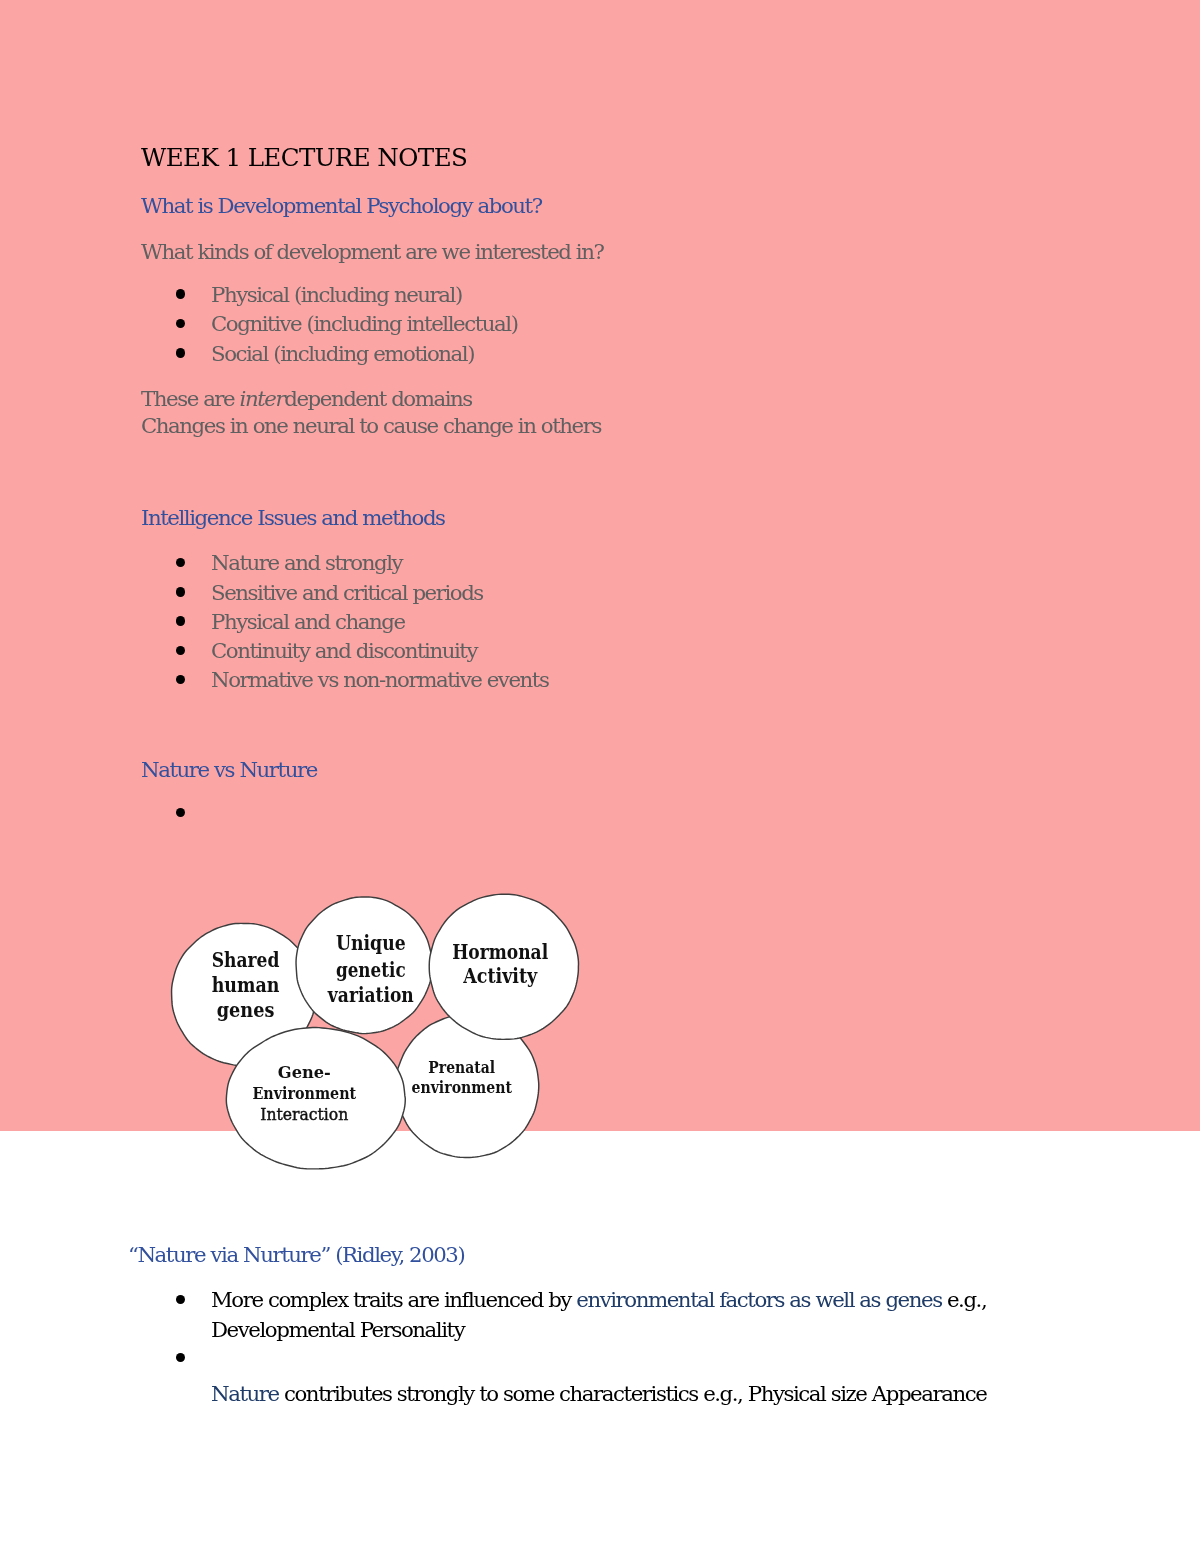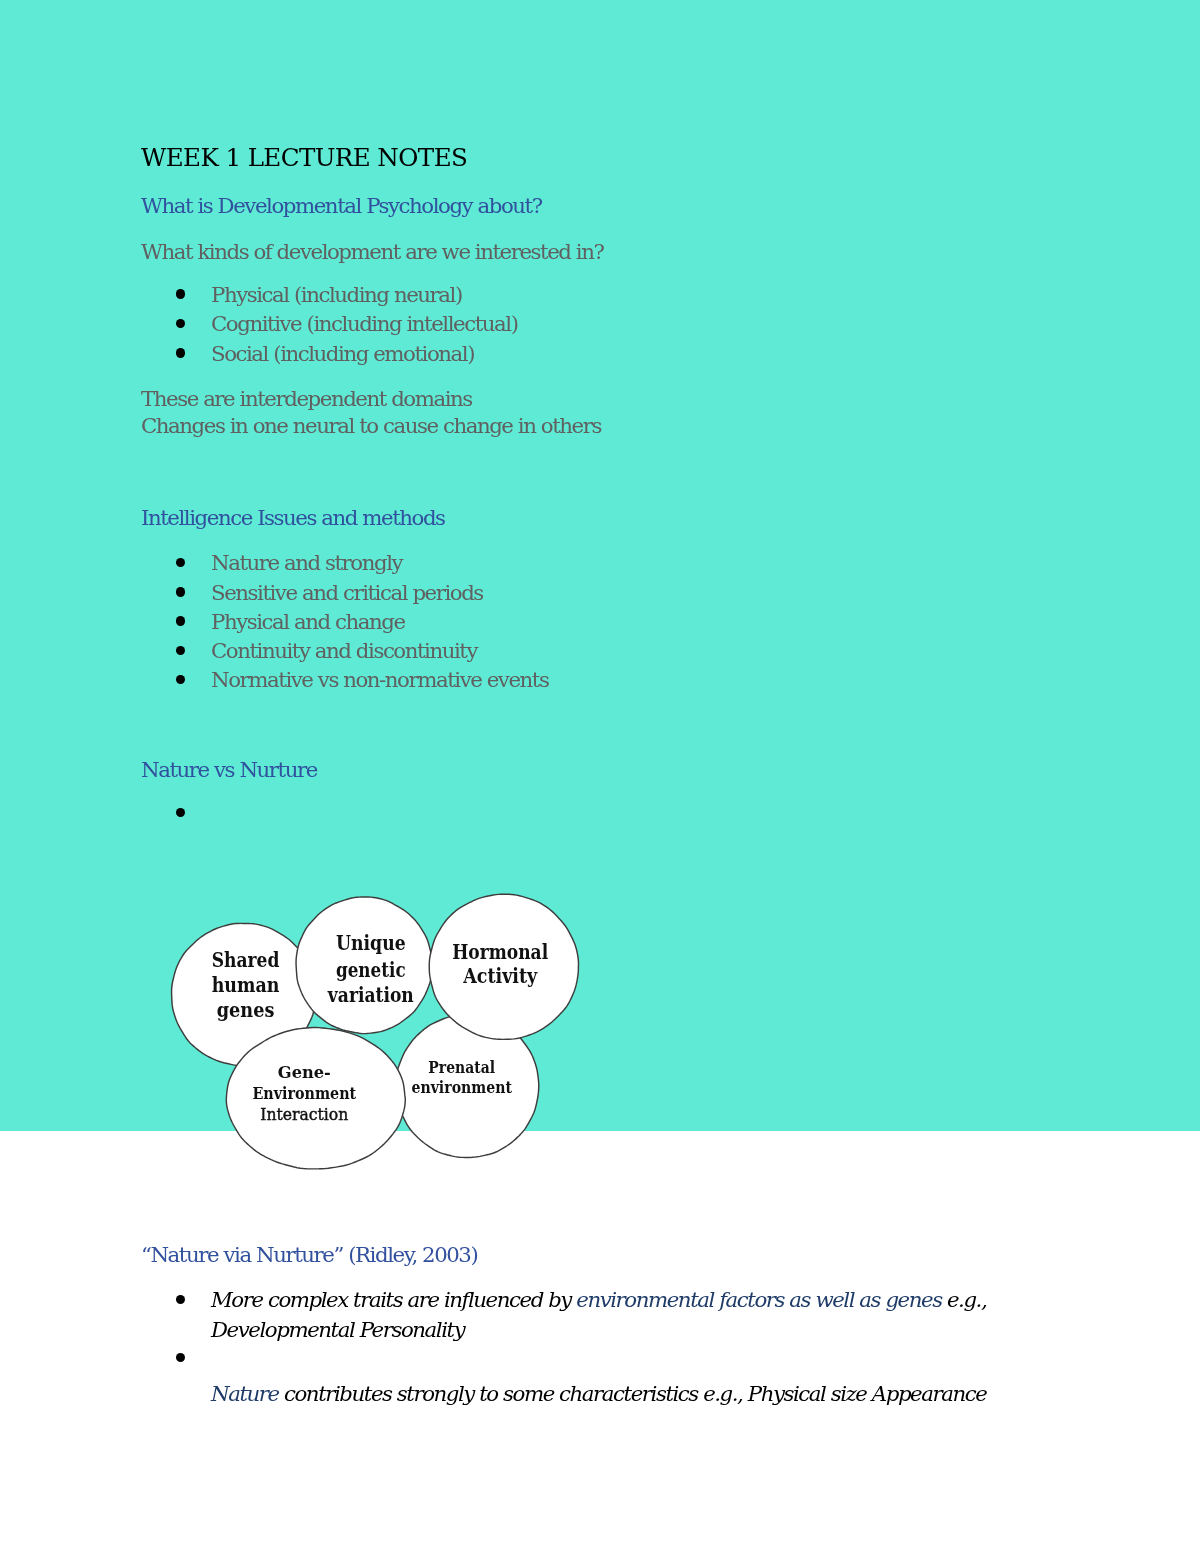--- a/index.html
+++ b/index.html
@@ -1,28 +1,28 @@
 <!DOCTYPE html>
 <html><head>
 <meta charset="utf-8">
 <title>Week 1 Lecture Notes</title>
 <style>
   html,body{margin:0;padding:0;background:#ffffff;}
   body{width:1200px;height:1553px;overflow:hidden;}
-  .page{position:relative;width:1200px;height:1131px;background:#5eead4;
+  .page{position:relative;width:1200px;height:1131px;background:#fca5a5;
         font-family:"DejaVu Serif",serif;}
   .ln{position:absolute;white-space:pre;font-size:21.3px;letter-spacing:-1.45px;
       color:#606060;line-height:1;}
   .ln.blue{color:#31509d;}
-  .ln.black{color:#000000;font-style:italic;}
+  .ln.black{color:#000000;}
   .navy{color:#1f3c68;}
   .doc-title{position:absolute;font-size:24.6px;letter-spacing:-0.6px;color:#000000;
              white-space:pre;line-height:1;}
   .bullet{position:absolute;width:9.4px;height:9.4px;border-radius:50%;background:#000000;}
-  .em{}
+  .em{font-style:italic;}
   svg.diagram{position:absolute;left:0;top:0;}
   text.dlabel{font-family:"DejaVu Serif",serif;fill:#111111;}
 </style>
 </head>
 <body>
 
 <div class="page">
   <div class="doc-title" style="left:141.0px;top:146.19px">WEEK 1 LECTURE NOTES</div>
   <div class="ln" style="left:141.0px;top:240.98px"><span>What kinds of development are we interested in?</span></div>
   <div class="ln blue" style="left:141.0px;top:194.98px"><span>What is Developmental Psychology about?</span></div>
@@ -70,19 +70,19 @@
     <text class="dlabel" x="500.2" y="958.5" font-size="20.6" font-weight="bold" text-anchor="middle" textLength="96.0" lengthAdjust="spacingAndGlyphs">Hormonal</text>
     <text class="dlabel" x="500.2" y="983.0" font-size="20.6" font-weight="bold" text-anchor="middle" textLength="74.0" lengthAdjust="spacingAndGlyphs">Activity</text>
    </g>
    <g>
     <path class="circ" fill="#ffffff" stroke="#3d3d3d" stroke-width="1.45" stroke-linejoin="round" d="M 405.28 1098.40 L 405.24 1100.87 L 405.10 1103.33 L 404.83 1105.79 L 404.41 1108.24 L 403.85 1110.66 L 403.19 1113.07 L 402.46 1115.46 L 401.69 1117.85 L 400.87 1120.23 L 399.95 1122.59 L 398.89 1124.92 L 397.65 1127.19 L 396.26 1129.40 L 394.74 1131.54 L 393.14 1133.64 L 391.50 1135.73 L 389.81 1137.79 L 388.06 1139.83 L 386.22 1141.83 L 384.29 1143.77 L 382.27 1145.65 L 380.17 1147.48 L 378.03 1149.28 L 375.82 1151.05 L 373.54 1152.76 L 371.15 1154.38 L 368.66 1155.88 L 366.06 1157.26 L 363.38 1158.52 L 360.65 1159.72 L 357.90 1160.88 L 355.13 1162.02 L 352.32 1163.12 L 349.46 1164.11 L 346.53 1164.98 L 343.55 1165.71 L 340.53 1166.33 L 337.49 1166.86 L 334.44 1167.35 L 331.38 1167.80 L 328.31 1168.19 L 325.22 1168.50 L 322.12 1168.71 L 319.01 1168.83 L 315.90 1168.88 L 312.79 1168.89 L 309.67 1168.87 L 306.55 1168.77 L 303.44 1168.56 L 300.34 1168.20 L 297.29 1167.67 L 294.27 1167.01 L 291.28 1166.27 L 288.32 1165.49 L 285.37 1164.70 L 282.44 1163.88 L 279.54 1162.99 L 276.68 1162.00 L 273.89 1160.90 L 271.16 1159.70 L 268.48 1158.43 L 265.85 1157.11 L 263.26 1155.73 L 260.73 1154.28 L 258.29 1152.73 L 255.95 1151.08 L 253.71 1149.35 L 251.55 1147.55 L 249.44 1145.73 L 247.38 1143.87 L 245.37 1141.99 L 243.45 1140.04 L 241.67 1138.01 L 240.04 1135.90 L 238.55 1133.71 L 237.18 1131.48 L 235.86 1129.24 L 234.59 1127.00 L 233.35 1124.75 L 232.18 1122.48 L 231.10 1120.17 L 230.14 1117.84 L 229.30 1115.47 L 228.54 1113.08 L 227.87 1110.67 L 227.28 1108.25 L 226.81 1105.81 L 226.48 1103.35 L 226.33 1100.88 L 226.35 1098.40 L 226.50 1095.93 L 226.72 1093.47 L 226.99 1091.01 L 227.31 1088.55 L 227.72 1086.10 L 228.25 1083.66 L 228.96 1081.25 L 229.82 1078.87 L 230.82 1076.53 L 231.90 1074.22 L 233.05 1071.93 L 234.25 1069.65 L 235.54 1067.41 L 236.94 1065.20 L 238.46 1063.04 L 240.09 1060.94 L 241.80 1058.88 L 243.58 1056.85 L 245.42 1054.85 L 247.35 1052.90 L 249.40 1051.03 L 251.57 1049.27 L 253.86 1047.61 L 256.24 1046.04 L 258.67 1044.52 L 261.11 1043.01 L 263.56 1041.50 L 266.05 1040.00 L 268.60 1038.56 L 271.22 1037.21 L 273.93 1035.97 L 276.70 1034.83 L 279.52 1033.77 L 282.37 1032.76 L 285.27 1031.81 L 288.20 1030.94 L 291.19 1030.19 L 294.22 1029.57 L 297.27 1029.07 L 300.35 1028.64 L 303.44 1028.27 L 306.54 1027.94 L 309.65 1027.67 L 312.77 1027.50 L 315.90 1027.49 L 319.02 1027.63 L 322.13 1027.91 L 325.23 1028.26 L 328.31 1028.65 L 331.38 1029.04 L 334.44 1029.46 L 337.49 1029.94 L 340.52 1030.52 L 343.51 1031.21 L 346.46 1032.01 L 349.37 1032.89 L 352.25 1033.83 L 355.10 1034.84 L 357.89 1035.93 L 360.62 1037.14 L 363.26 1038.47 L 365.82 1039.90 L 368.32 1041.38 L 370.78 1042.89 L 373.23 1044.41 L 375.65 1045.94 L 378.01 1047.53 L 380.29 1049.21 L 382.44 1051.00 L 384.47 1052.88 L 386.41 1054.83 L 388.27 1056.81 L 390.08 1058.82 L 391.83 1060.86 L 393.50 1062.95 L 395.05 1065.10 L 396.47 1067.30 L 397.76 1069.56 L 398.95 1071.85 L 400.06 1074.16 L 401.08 1076.50 L 401.99 1078.87 L 402.76 1081.27 L 403.36 1083.70 L 403.80 1086.15 L 404.13 1088.60 L 404.41 1091.05 L 404.66 1093.50 L 404.89 1095.94 Z"></path>
     <text class="dlabel" x="304.3" y="1077.7" font-size="17.2" font-weight="bold" text-anchor="middle" textLength="53.0" lengthAdjust="spacingAndGlyphs">Gene-</text>
     <text class="dlabel" x="304.3" y="1099.0" font-size="17.2" font-weight="bold" text-anchor="middle" textLength="103.8" lengthAdjust="spacingAndGlyphs">Environment</text>
     <text class="dlabel" x="304.3" y="1119.6" font-size="17.2" font-weight="normal" stroke="#111111" stroke-width="0.45" paint-order="stroke" text-anchor="middle" textLength="88.1" lengthAdjust="spacingAndGlyphs">Interaction</text>
    </g>
   </svg>
-  <div class="ln blue" style="left:141.0px;top:1244.48px"><span>“Nature via Nurture” (Ridley, 2003)</span></div>
+  <div class="ln blue" style="left:128px;top:1244.48px"><span>“Nature via Nurture” (Ridley, 2003)</span></div>
   <span class="bullet" style="left:176.0px;top:1294.50px"></span>
   <div class="ln black" style="left:211.0px;top:1288.88px"><span>More complex traits are influenced by </span><span class="navy">environmental factors as well as genes</span><span> e.g.,</span></div>
   <div class="ln black" style="left:211.0px;top:1318.58px"><span>Developmental Personality</span></div>
   <span class="bullet" style="left:176.0px;top:1352.50px"></span>
   <div class="ln black" style="left:211.0px;top:1383px"><span class="navy">Nature</span><span> contributes strongly to some characteristics e.g., Physical size Appearance</span></div>
 </div>
 
 </body></html>

